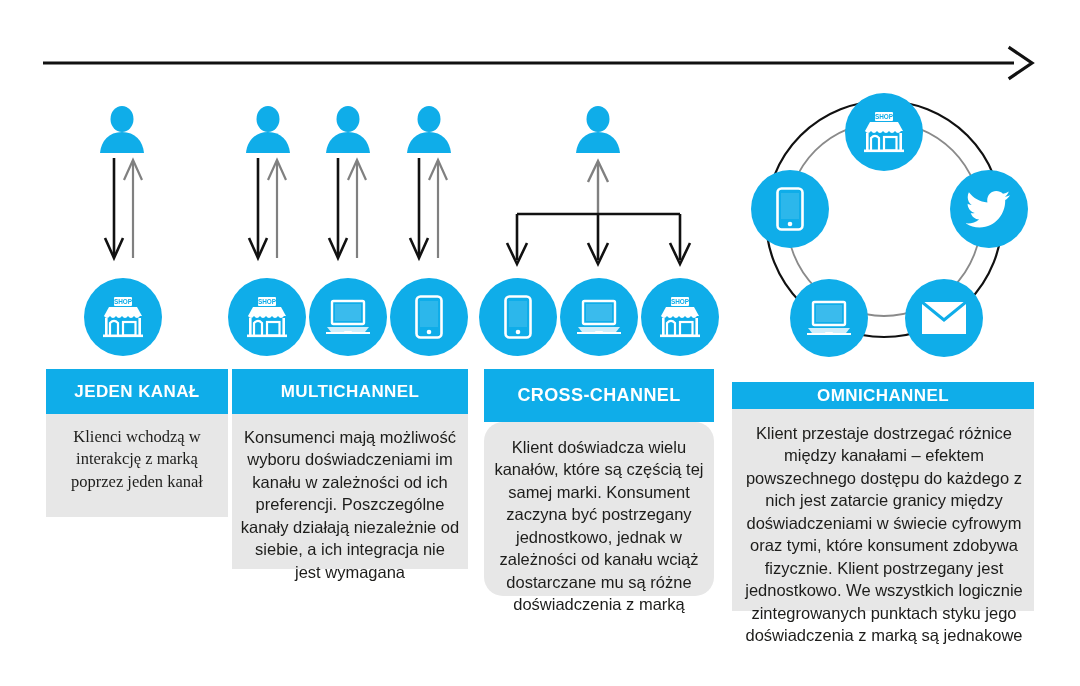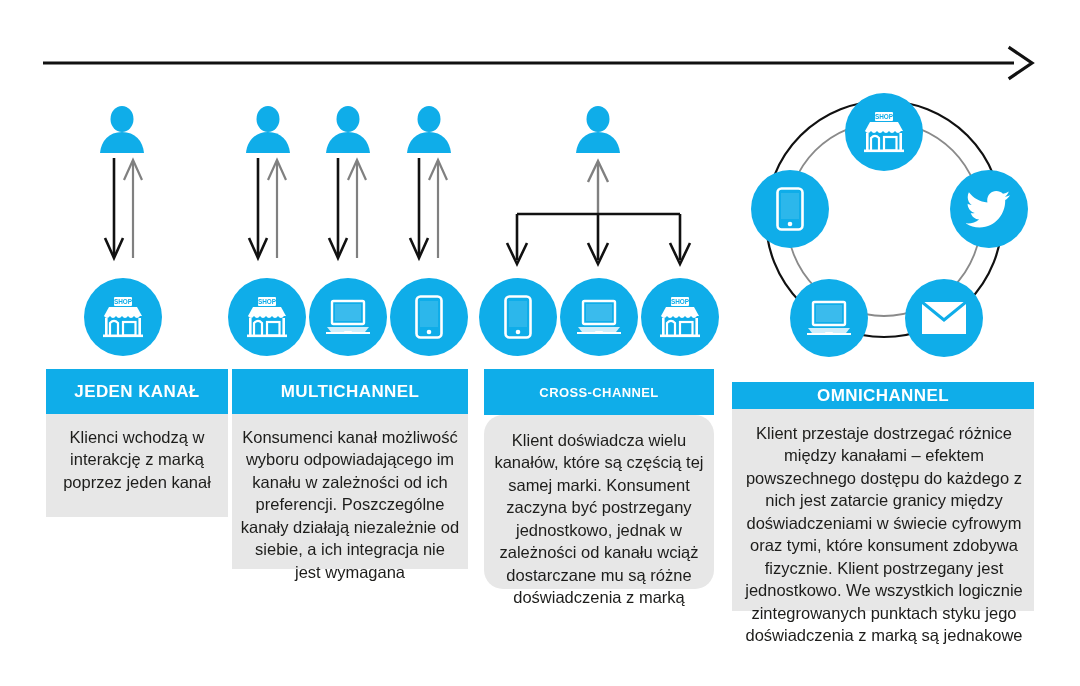--- a/index.html
+++ b/index.html
@@ -76,28 +76,28 @@
     background: #e7e7e7;
     color: #1d1d1b;
     text-align: center;
     line-height: 1.36;
     box-sizing: border-box;
   }
 
   
   #card-single        { left: 46px;  top: 369px; width: 182px; }
   #card-single  .card-head { height: 45px; font-size: 17px; }
-  #card-single  .card-body { height: 103px; font-size: 16.5px; padding: 12px 8px 0 8px; }
+  #card-single  .card-body { height: 103px; font-size: 16.5px; padding: 12px 8px 0 8px; font-family: Liberation Serif, serif; }
 
   #card-multi         { left: 232px; top: 369px; width: 236px; }
   #card-multi   .card-head { height: 45px; font-size: 17px; }
   #card-multi   .card-body { height: 155px; font-size: 16.5px; padding: 12px 8px 0 8px; }
 
   #card-cross         { left: 484px; top: 369px; width: 230px; }
-  #card-cross   .card-head { height: 46px; font-size: 13px; }
+  #card-cross   .card-head { height: 53px; font-size: 18px; }
   #card-cross   .card-body { height: 174px; font-size: 16.5px; padding: 14px 6px 0 6px; border-radius: 19px; }
 
   #card-omni          { left: 732px; top: 369px; width: 302px; }
   #card-omni    .card-head { height: 27px; font-size: 17px; margin-top: 13px; }
   #card-omni    .card-body { height: 202px; font-size: 16.5px; padding: 13px 9px 0 11px; }
 </style>
 </head>
 <body>
 
 <div class="stage">
@@ -328,21 +328,21 @@
     </svg>
   </div>
 
   <div class="card" id="card-single">
     <div class="card-head">JEDEN KANAŁ</div>
     <div class="card-body">Klienci wchodzą w interakcję z marką poprzez jeden kanał</div>
   </div>
 
   <div class="card" id="card-multi">
     <div class="card-head">MULTICHANNEL</div>
-    <div class="card-body">Konsumenci kanał możliwość wyboru odpowiadającego im kanału w zależności od ich preferencji. Poszczególne kanały działają niezależnie od siebie, a ich integracja nie jest wymagana</div>
+    <div class="card-body">Konsumenci mają możliwość wyboru doświadczeniami im kanału w zależności od ich preferencji. Poszczególne kanały działają niezależnie od siebie, a ich integracja nie jest wymagana</div>
   </div>
 
   <div class="card" id="card-cross">
     <div class="card-head">CROSS-CHANNEL</div>
     <div class="card-body">Klient doświadcza wielu kanałów, które są częścią tej samej marki. Konsument zaczyna być postrzegany jednostkowo, jednak w zależności od kanału wciąż dostarczane mu są różne doświadczenia z marką</div>
   </div>
 
   <div class="card" id="card-omni">
     <div class="card-head">OMNICHANNEL</div>
     <div class="card-body">Klient przestaje dostrzegać różnice między kanałami – efektem powszechnego dostępu do każdego z nich jest zatarcie granicy między doświadczeniami w świecie cyfrowym oraz tymi, które konsument zdobywa fizycznie. Klient postrzegany jest jednostkowo. We wszystkich logicznie zintegrowanych punktach styku jego doświadczenia z marką są jednakowe</div>

